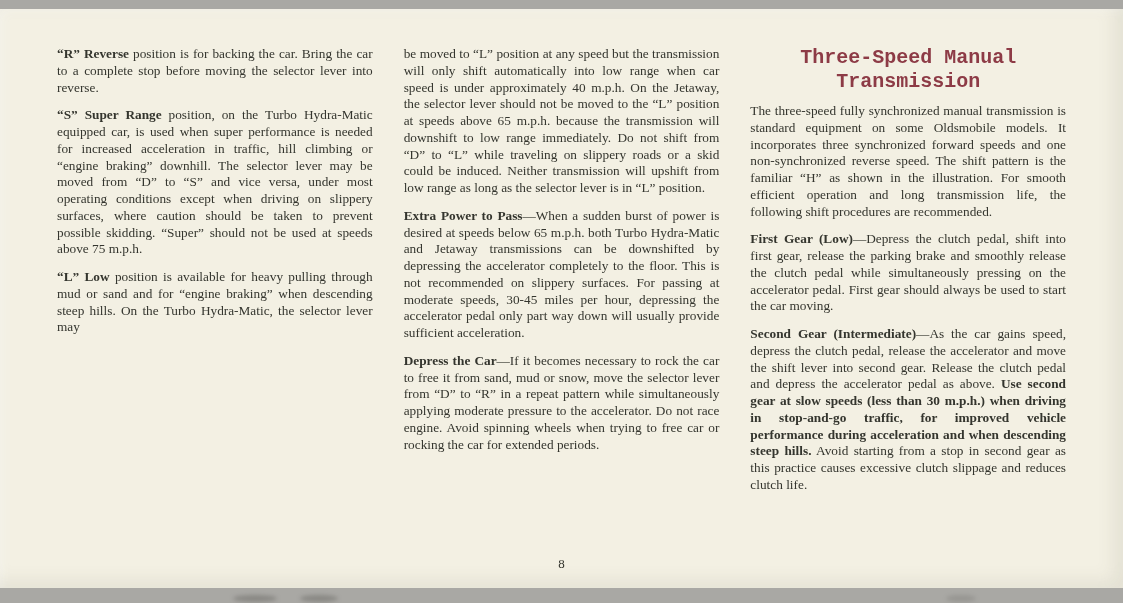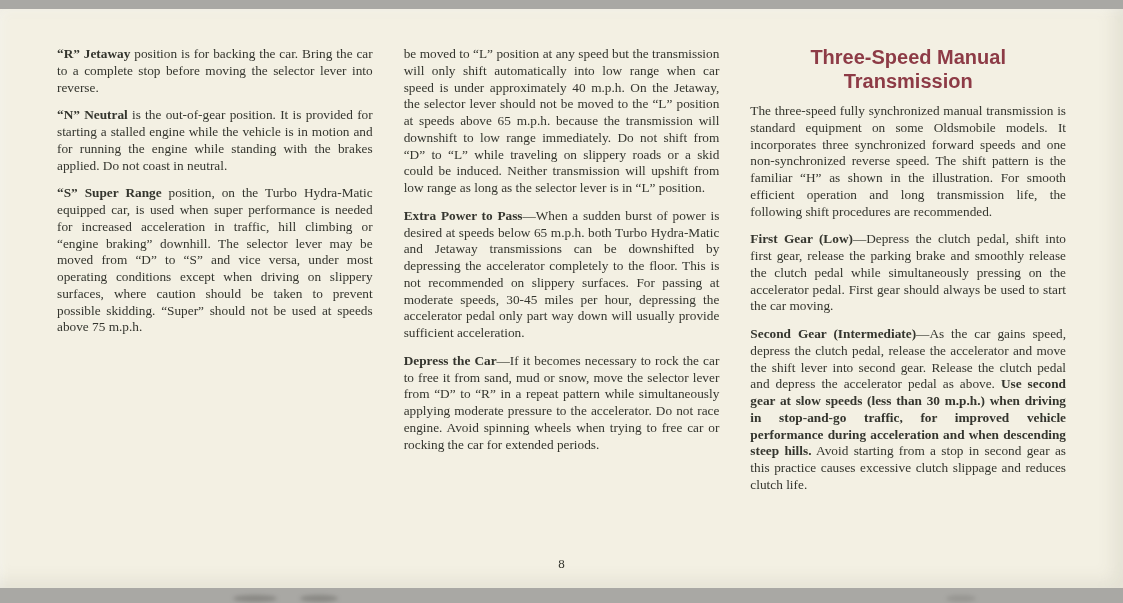--- a/index.html
+++ b/index.html
@@ -24,21 +24,21 @@
   .col {
     flex: 1 1 0;
     color: #34352e;
     font-size: 13.3px;
     line-height: 1.26;
     text-align: justify;
   }
   .para { margin-bottom: 11px; }
   .bold { font-weight: bold; }
   .section-heading {
-    font-family: Liberation Sans, sans-serif;
+    font-family: Liberation Mono, monospace;
     font-weight: bold;
     font-size: 20px;
     line-height: 1.18;
     text-align: center;
     white-space: pre-line;
     margin: 0 0 10px 0;
   }
   .page-number {
     position: absolute;
     left: 0; right: 0;
@@ -59,23 +59,23 @@
   .smudge-1 { left: 233px; width: 44px; }
   .smudge-2 { left: 300px; width: 38px; }
   .smudge-3 { left: 946px; width: 30px; opacity: 0.3; }
 </style>
 </head>
 <body>
 
 <div class="page">
   <div class="columns">
     <div class="col">
-        <p class="para"><span class="bold">“R” Jetaway</span><span> position is for backing the car. Bring the car to a complete stop before moving the selector lever into reverse.</span></p>
-        <p class="para"><span class="bold">“N” Neutral</span><span> is the out-of-gear position. It is provided for starting a stalled engine while the vehicle is in motion and for running the engine while standing with the brakes applied. Do not coast in neutral.</span></p>
+        <p class="para"><span class="bold">“R” Reverse</span><span> position is for backing the car. Bring the car to a complete stop before moving the selector lever into reverse.</span></p>
         <p class="para"><span class="bold">“S” Super Range</span><span> position, on the Turbo Hydra-Matic equipped car, is used when super performance is needed for increased acceleration in traffic, hill climbing or “engine braking” downhill. The selector lever may be moved from “D” to “S” and vice versa, under most operating conditions except when driving on slippery surfaces, where caution should be taken to prevent possible skidding. “Super” should not be used at speeds above 75 m.p.h.</span></p>
+        <p class="para"><span class="bold">“L” Low</span><span> position is available for heavy pulling through mud or sand and for “engine braking” when descending steep hills. On the Turbo Hydra-Matic, the selector lever may</span></p>
       </div>
     <div class="col">
         <p class="para"><span>be moved to “L” position at any speed but the transmission will only shift automatically into low range when car speed is under approximately 40 m.p.h. On the Jetaway, the selector lever should not be moved to the “L” position at speeds above 65 m.p.h. because the transmission will downshift to low range immediately. Do not shift from “D” to “L” while traveling on slippery roads or a skid could be induced. Neither transmission will upshift from low range as long as the selector lever is in “L” position.</span></p>
         <p class="para"><span class="bold">Extra Power to Pass</span><span>—When a sudden burst of power is desired at speeds below 65 m.p.h. both Turbo Hydra-Matic and Jetaway transmissions can be downshifted by depressing the accelerator completely to the floor. This is not recommended on slippery surfaces. For passing at moderate speeds, 30-45 miles per hour, depressing the accelerator pedal only part way down will usually provide sufficient acceleration.</span></p>
         <p class="para"><span class="bold">Depress the Car</span><span>—If it becomes necessary to rock the car to free it from sand, mud or snow, move the selector lever from “D” to “R” in a repeat pattern while simultaneously applying moderate pressure to the accelerator. Do not race engine. Avoid spinning wheels when trying to free car or rocking the car for extended periods.</span></p>
       </div>
     <div class="col">
         <h2 class="section-heading" style="color: rgb(141, 59, 70);">Three-Speed Manual
 Transmission</h2>
         <p class="para"><span>The three-speed fully synchronized manual transmission is standard equipment on some Oldsmobile models. It incorporates three synchronized forward speeds and one non-synchronized reverse speed. The shift pattern is the familiar “H” as shown in the illustration. For smooth efficient operation and long transmission life, the following shift procedures are recommended.</span></p>

